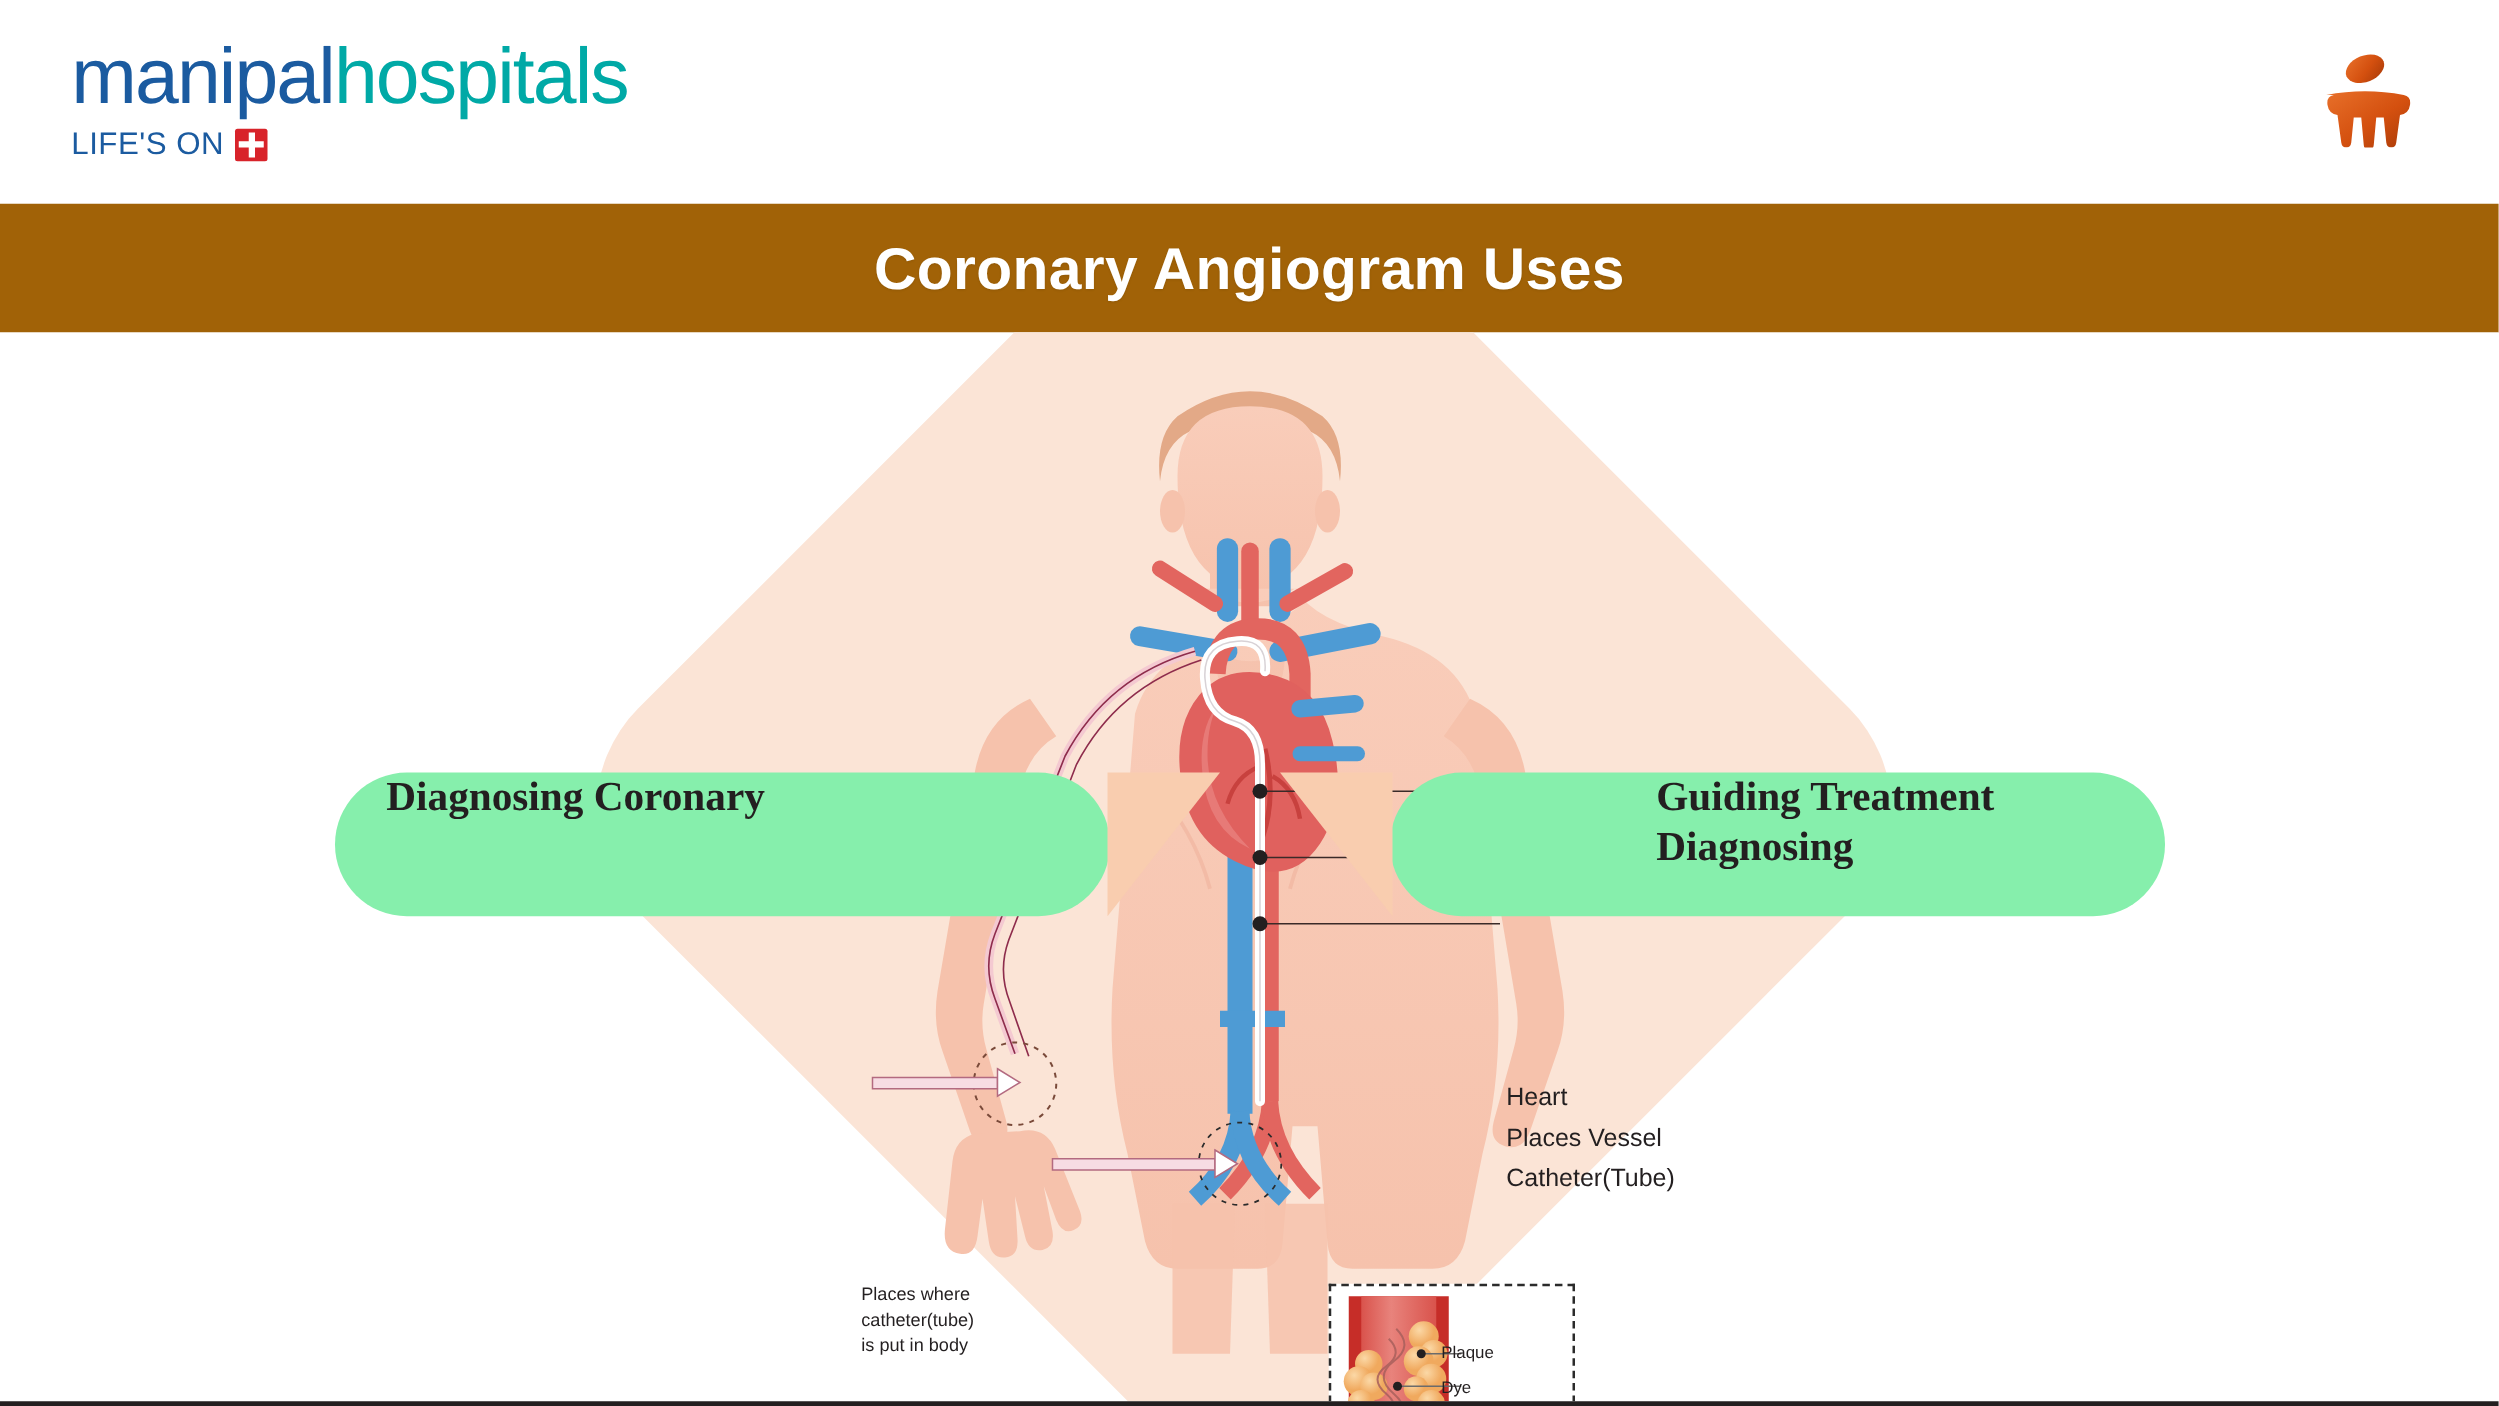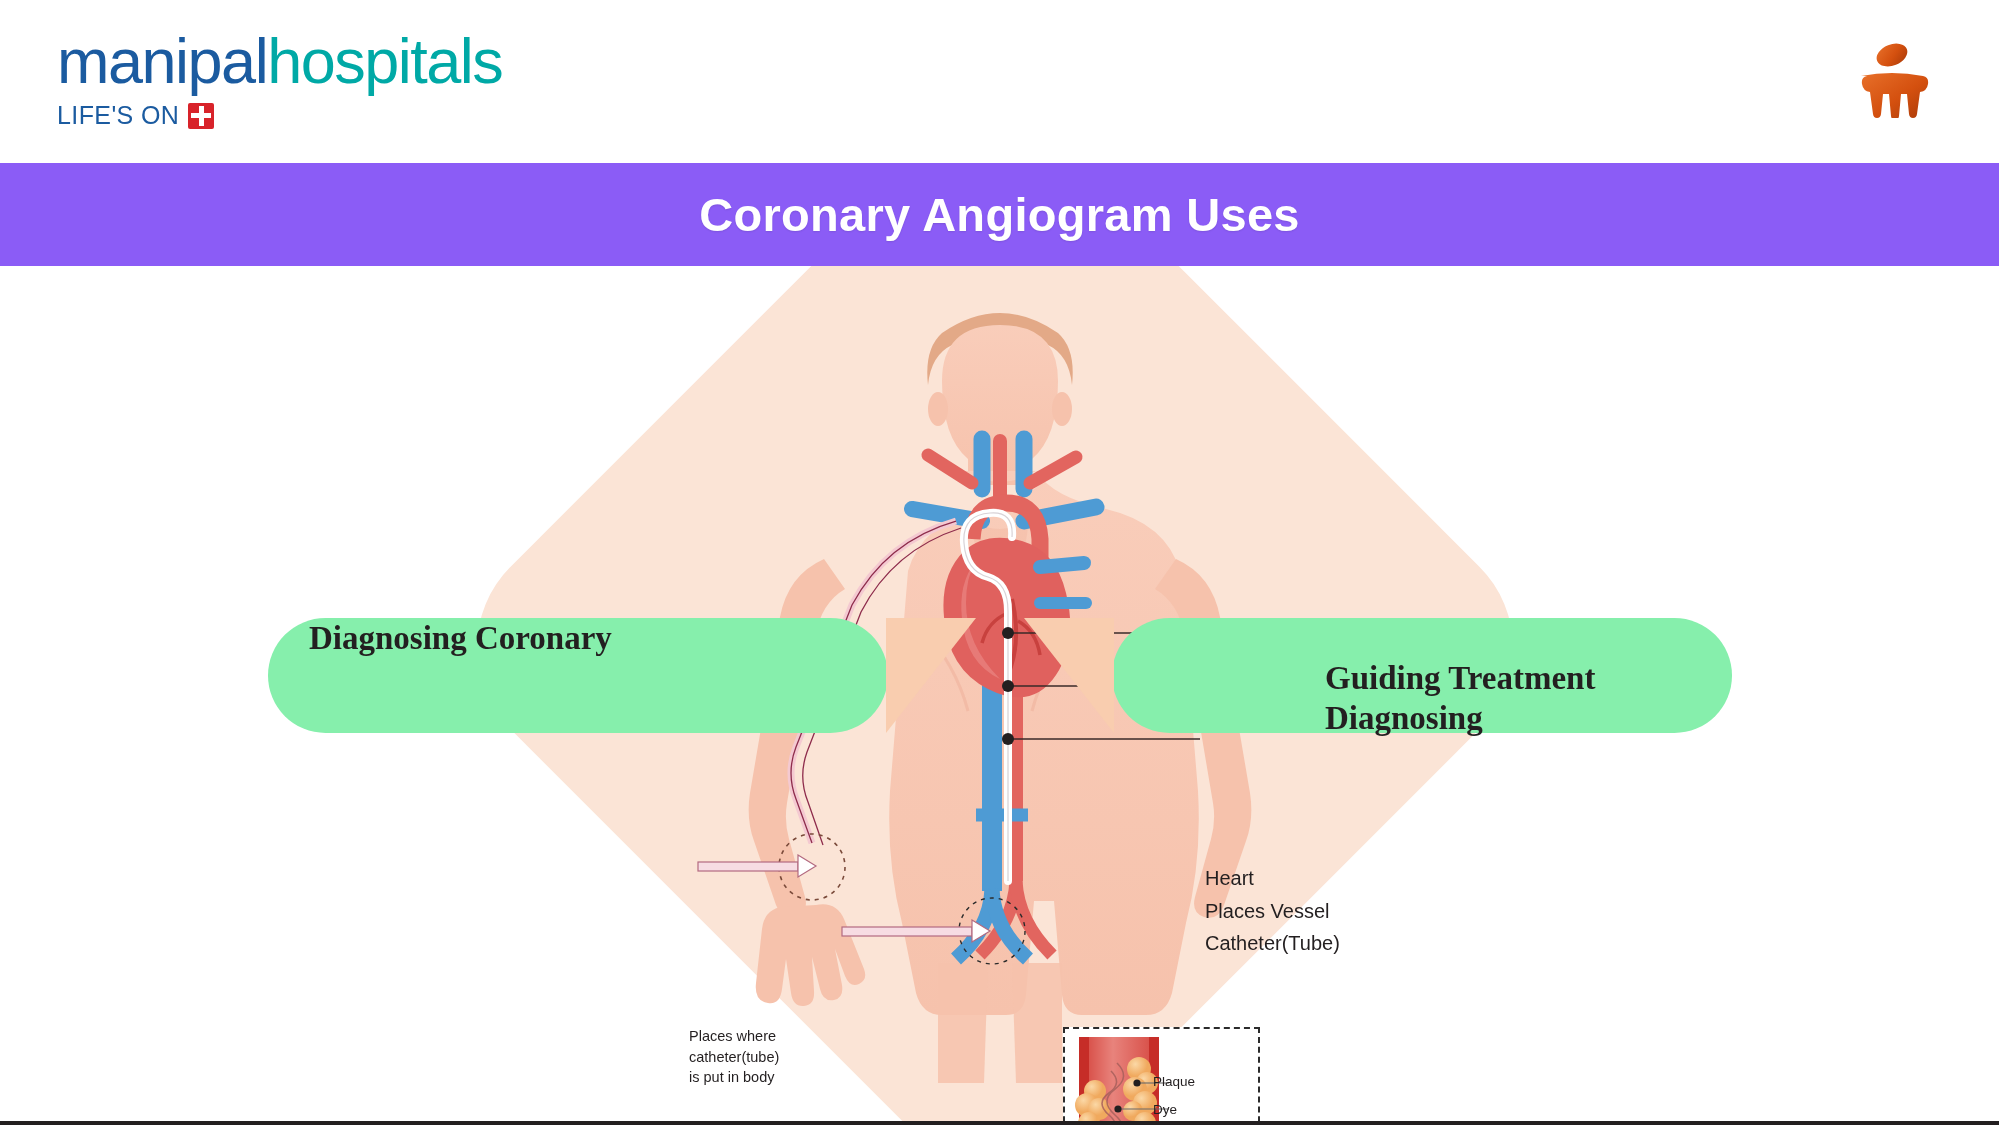--- a/index.html
+++ b/index.html
@@ -15,21 +15,21 @@
   #logo-tagline-row{display:flex;align-items:center;justify-content:flex-start;gap:9px;margin-top:8px;padding-right:8px;}
   #logo-tagline{color:#1B5BA0;font-size:25px;letter-spacing:.4px;}
   #logo-cross{width:26px;height:26px;background:#D8232A;position:relative;border-radius:2px;}
   #logo-cross:before,#logo-cross:after{content:"";position:absolute;background:#fff;}
   #logo-cross:before{left:10.5px;top:3px;width:5px;height:20px;}
   #logo-cross:after{top:10.5px;left:3px;width:20px;height:5px;}
 
   #brand-mark{position:absolute;right:62px;top:38px;width:82px;height:80px;}
 
   
-  #title-banner{position:absolute;left:0;top:163px;width:1999px;height:103px;background:#8b5cf6;
+  #title-banner{position:absolute;left:0;top:163px;width:1999px;height:103px;background:#a16207;
                 display:flex;align-items:center;justify-content:center;}
   #title-text{color:#fff;font-size:47px;font-weight:bold;letter-spacing:.3px;
               text-shadow:0 1px 2px rgba(0,0,0,.10);}
 
   
   #stage{position:absolute;left:0;top:266px;width:1999px;height:855px;background:#fff;overflow:hidden;}
 
   #diamond{position:absolute;left:595px;top:-18px;width:800px;height:800px;
            background:#FBE4D6;border-radius:115px;transform:rotate(45deg);}
 
@@ -37,21 +37,21 @@
   .callout{position:absolute;background:#86efac;border-radius:58px;display:flex;align-items:flex-start;font-family:Liberation Serif, serif;}
   .callout .ctext{font-size:33px;font-weight:bold;color:#231F20;line-height:1.22;}
   .ctail{position:absolute;width:0;height:0;}
 
   #callout-cad{left:268px;top:352px;width:620px;height:115px;}
   #callout-cad .ctext{padding-left:41px;}
   #callout-cad .ctail{right:-88px;top:0;border-top:0 solid transparent;
       border-left:90px solid #F9CDAF;border-bottom:115px solid transparent;}
 
   #callout-guiding{left:1112px;top:352px;width:620px;height:115px;}
-  #callout-guiding .ctext{padding-left:213px;margin-top:40px;}
+  #callout-guiding .ctext{padding-left:213px;}
   #callout-guiding .ctail{left:-88px;top:0;border-top:0 solid transparent;
       border-right:90px solid #F9CDAF;border-bottom:115px solid transparent;}
 
   
   #anatomy{position:absolute;left:620px;top:-45px;width:760px;height:900px;}
 
   
   .anno{position:absolute;font-size:20px;color:#231F20;white-space:nowrap;}
   #label-heart{left:1205px;top:601px;}
   #label-blood-vessel{left:1205px;top:634px;}

